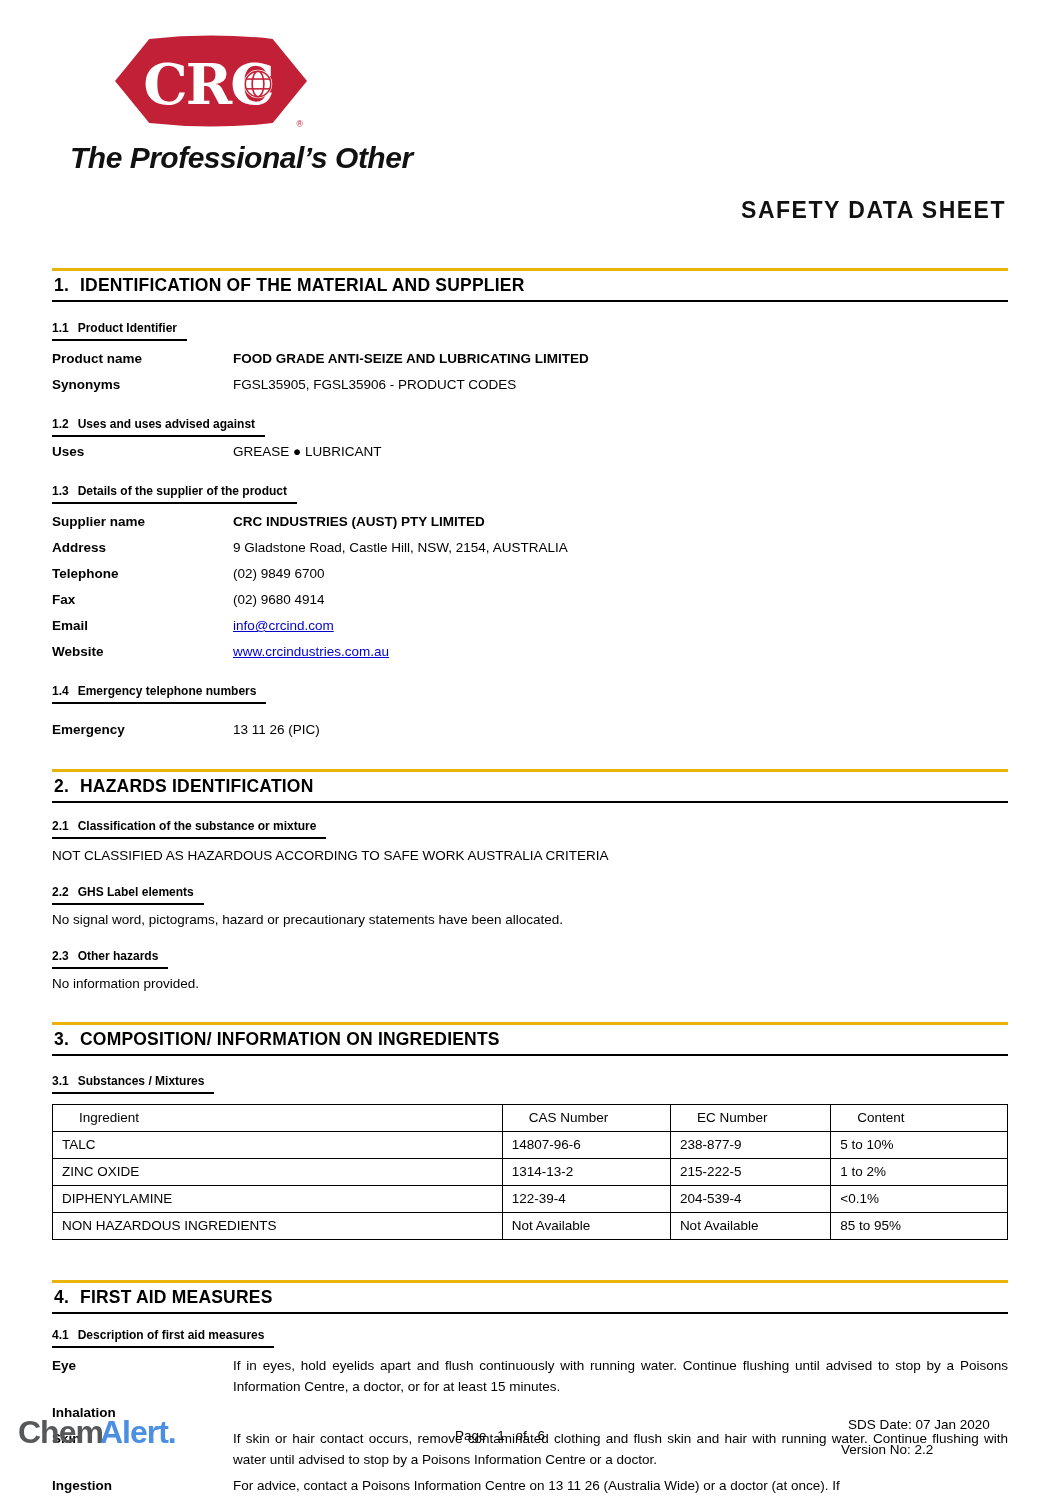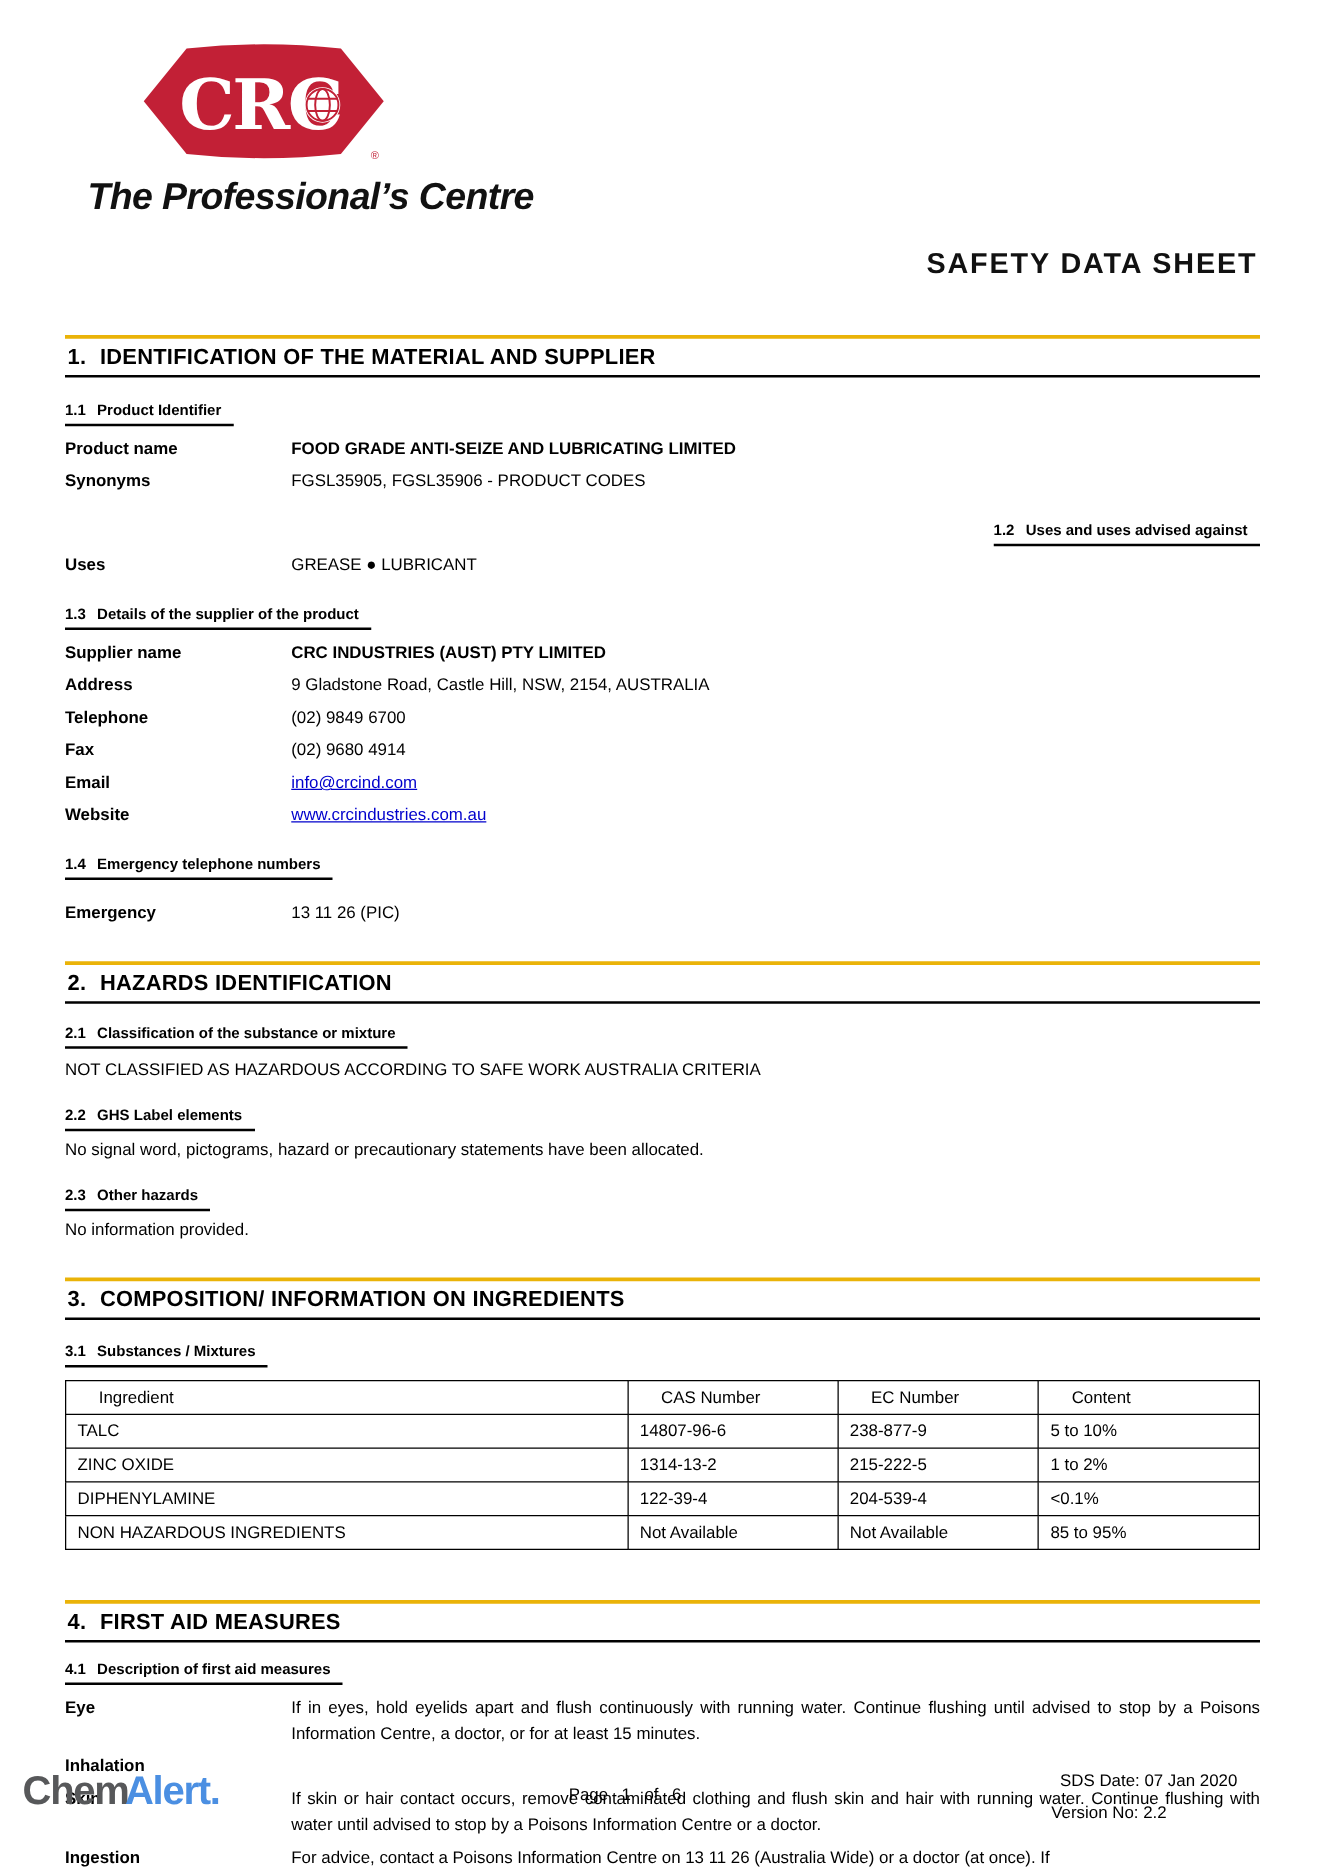--- a/index.html
+++ b/index.html
@@ -134,21 +134,21 @@
             <circle cx="148" cy="52" r="13"></circle>
             <ellipse cx="148" cy="52" rx="6" ry="13"></ellipse>
             <line x1="135.5" y1="47" x2="160.5" y2="47"></line>
             <line x1="135.5" y1="57" x2="160.5" y2="57"></line>
           </g>
         </g>
         <text x="194" y="96" text-anchor="end" font-size="9" fill="#C22036">®</text>
       </svg>
     </div>
     <div class="content">
-      <div class="tagline">The Professional’s Centre</div>
+      <div class="tagline">The Professional’s Other</div>
       <h1 class="doc-title">SAFETY DATA SHEET</h1>
     </div>
   </header>
 
   <main class="content">
 
     <section>
       <h2 class="sec-title mt-s1">
         <span class="sec-num">1.</span><span>IDENTIFICATION OF THE MATERIAL AND SUPPLIER</span>
       </h2>
@@ -158,21 +158,21 @@
       </h3>
       <div class="kv">
         <span class="kv-label">Product name</span>
         <span class="kv-value bold">FOOD GRADE ANTI-SEIZE AND LUBRICATING LIMITED</span>
       </div>
       <div class="kv">
         <span class="kv-label">Synonyms</span>
         <span class="kv-value">FGSL35905, FGSL35906 - PRODUCT CODES</span>
       </div>
 
-      <h3 class="sub-heading" style="margin-top:19px;text-align:right;">
+      <h3 class="sub-heading" style="margin-top:19px;">
         <span class="inner"><span class="sub-num">1.2</span><span>Uses and uses advised against</span></span>
       </h3>
       <div class="kv" style="margin-top:-3px;">
         <span class="kv-label">Uses</span>
         <span class="kv-value">GREASE ● LUBRICANT</span>
       </div>
 
       <h3 class="sub-heading" style="margin-top:19px;">
         <span class="inner"><span class="sub-num">1.3</span><span>Details of the supplier of the product</span></span>
       </h3>

